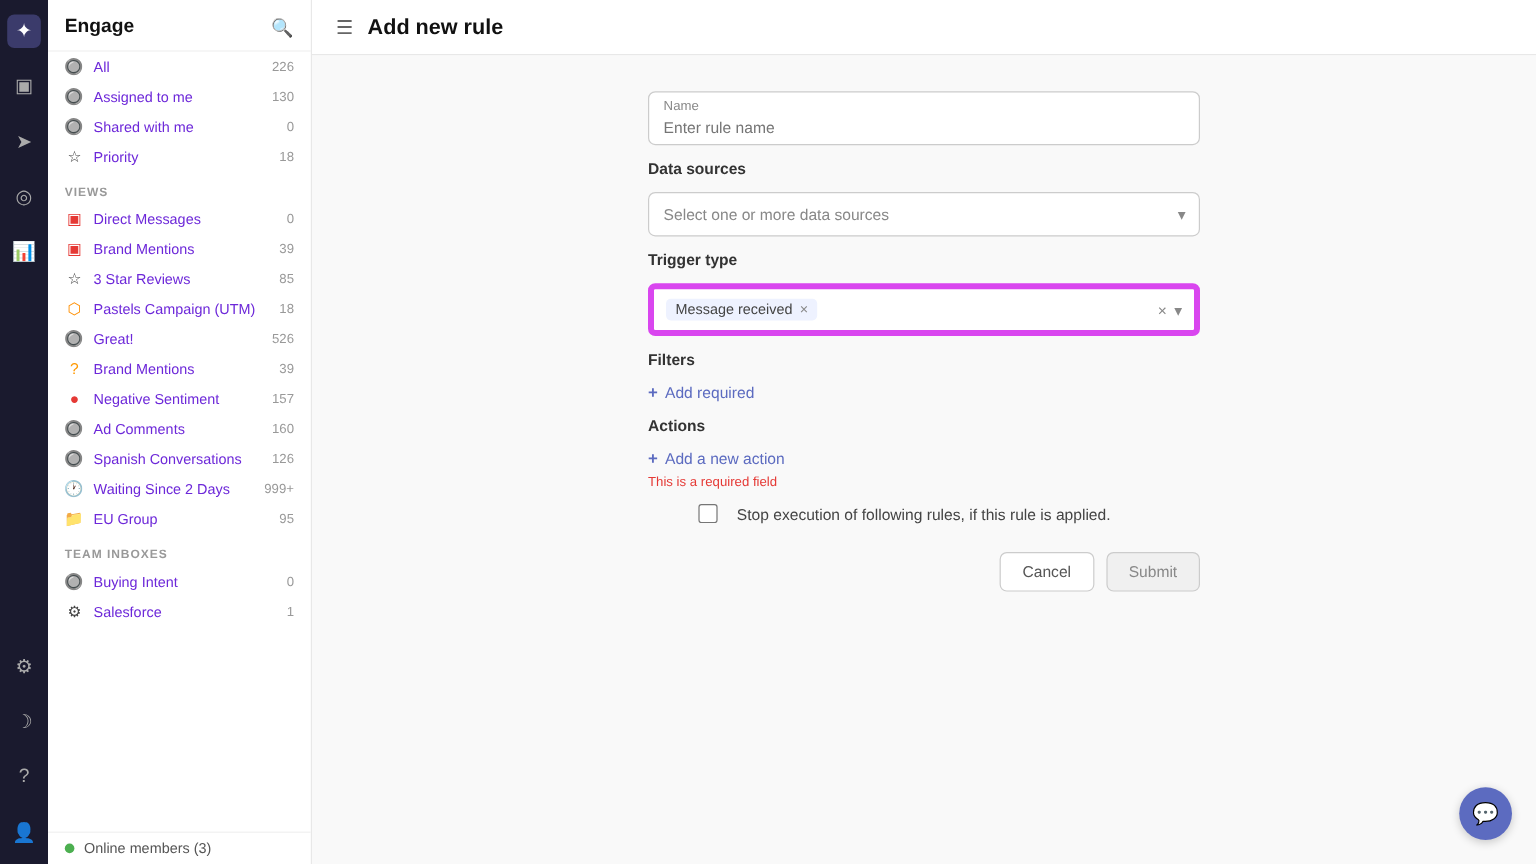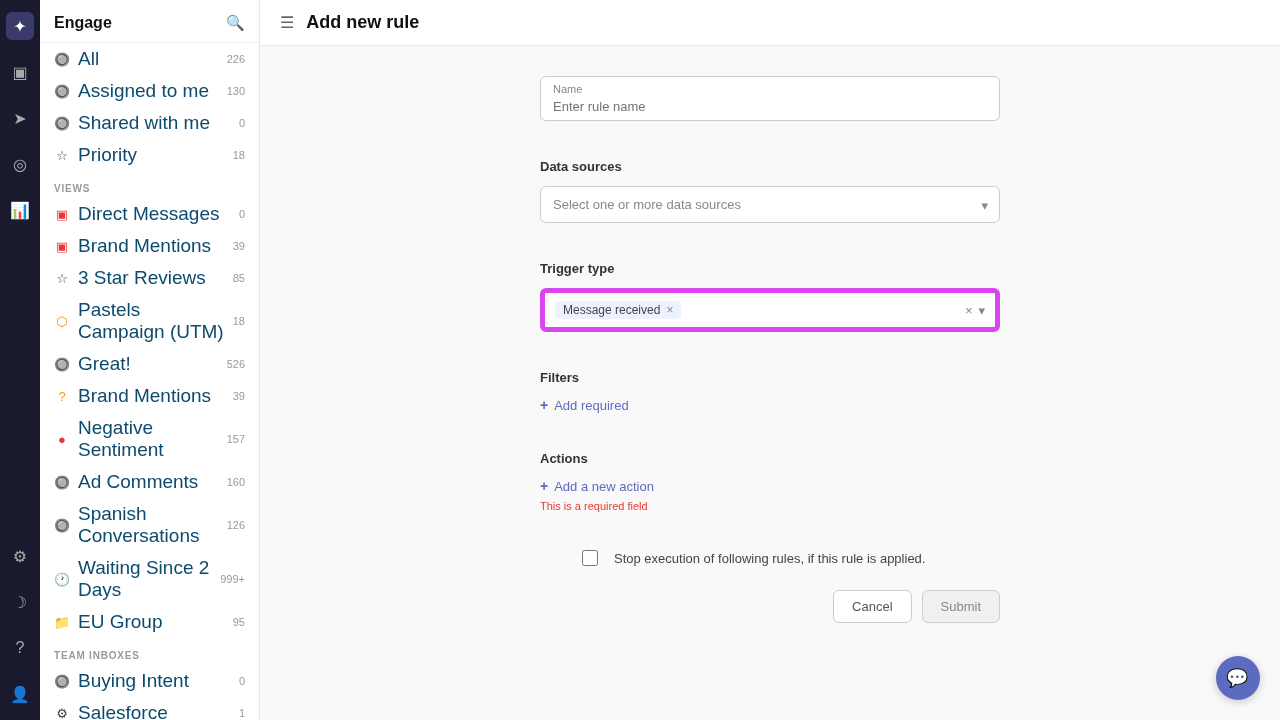--- a/index.html
+++ b/index.html
@@ -68,21 +68,21 @@
     .sidebar-item {
       display: flex;
       align-items: center;
       padding: 5px 14px;
       cursor: pointer;
       border-radius: 0;
       gap: 8px;
       color: #444;
     }
     .sidebar-item .item-icon { font-size: 13px; flex-shrink: 0; width: 16px; text-align: center; }
-    .sidebar-item .item-label { flex: 1; font-size: 19px; color: #0c4a6e; }
+    .sidebar-item .item-label { flex: 1; font-size: 12px; color: #6d28d9; }
     .sidebar-item .item-count { font-size: 11px; color: #999; }
 
     
     .main {
       flex: 1;
       display: flex;
       flex-direction: column;
       overflow: hidden;
     }
     .main-header {
@@ -101,21 +101,21 @@
       overflow-y: auto;
       padding: 30px 0;
       display: flex;
       justify-content: center;
     }
 
     .form-container {
       width: 460px;
     }
 
-    .form-group { margin-bottom: 38px; }
+    .form-group { margin-bottom: 12px; }
 
     .input-field-wrapper {
       position: relative;
       border: 1px solid #ccc;
       border-radius: 6px;
       background: #fff;
     }
     .input-field-wrapper .float-label {
       position: absolute;
       top: 6px;

